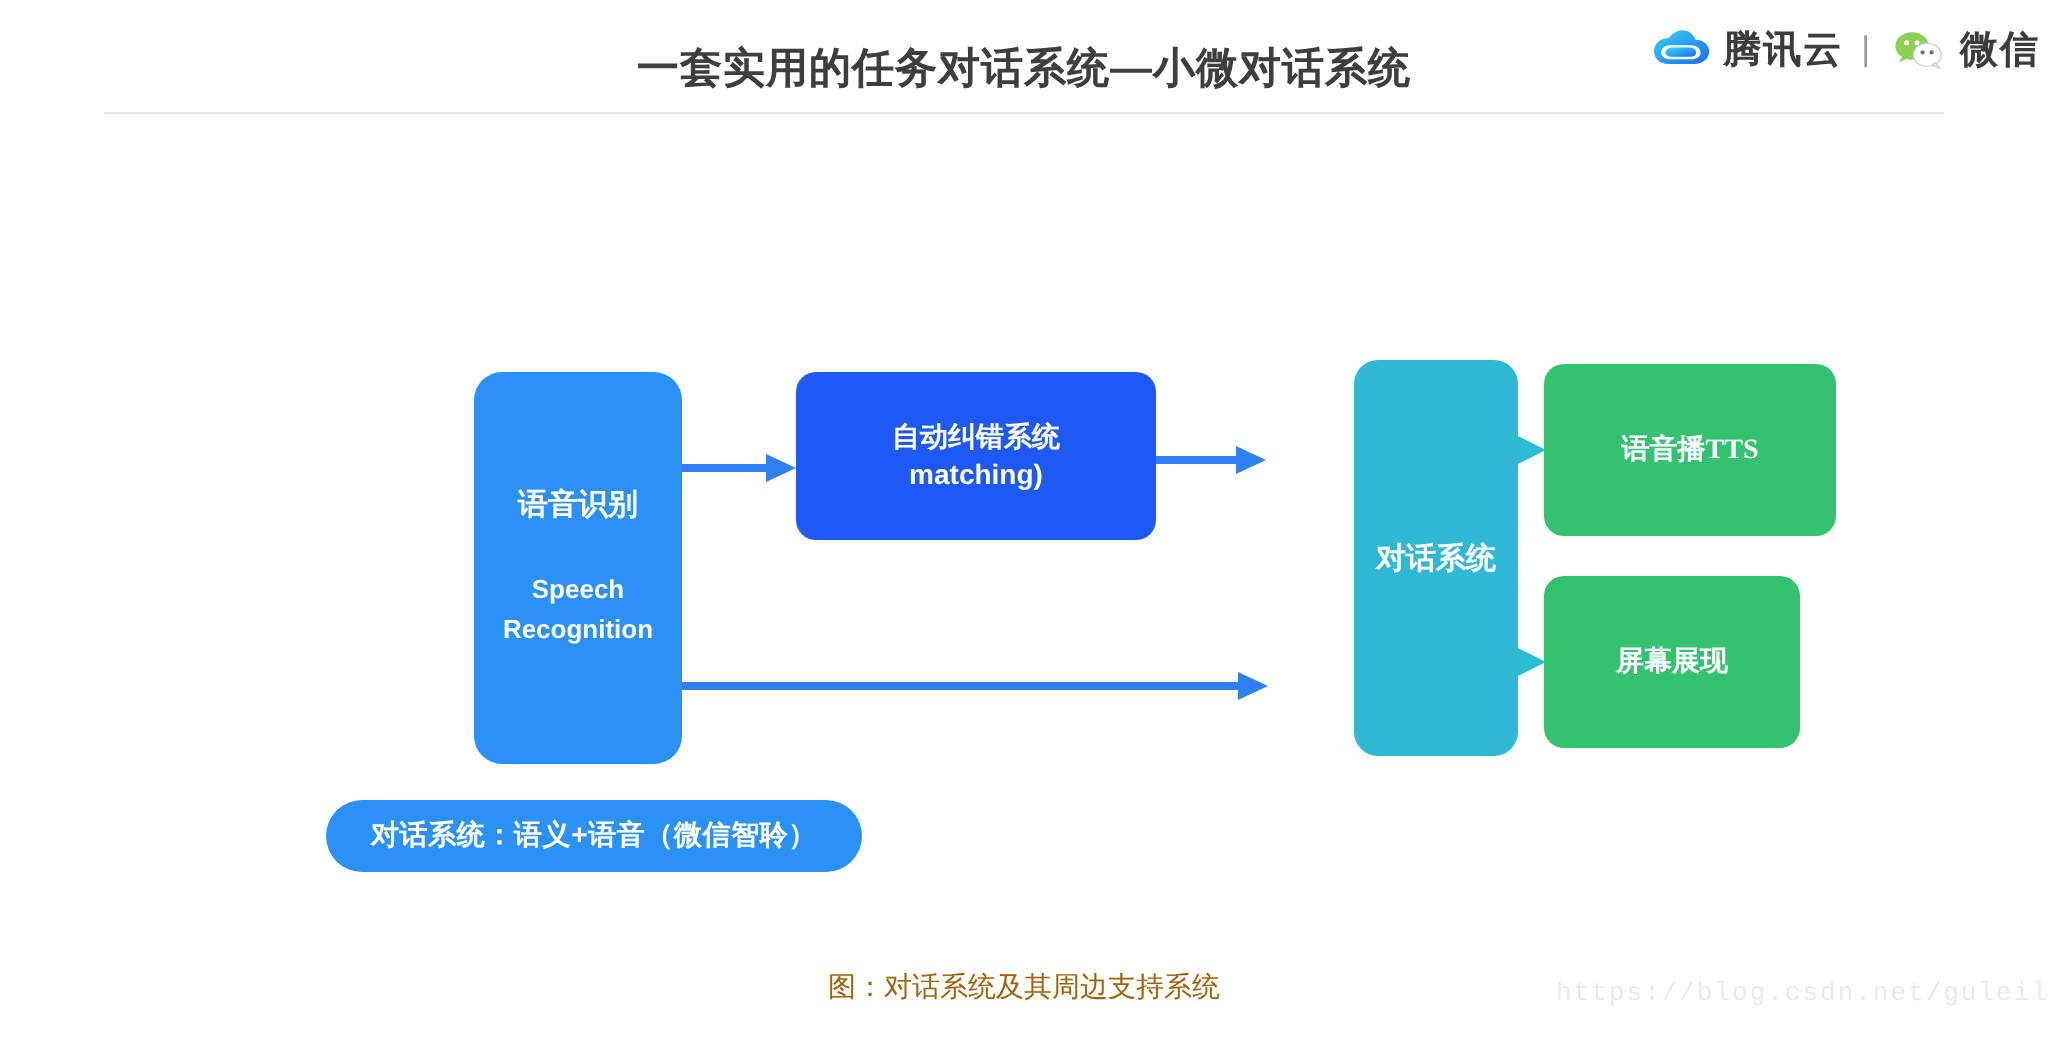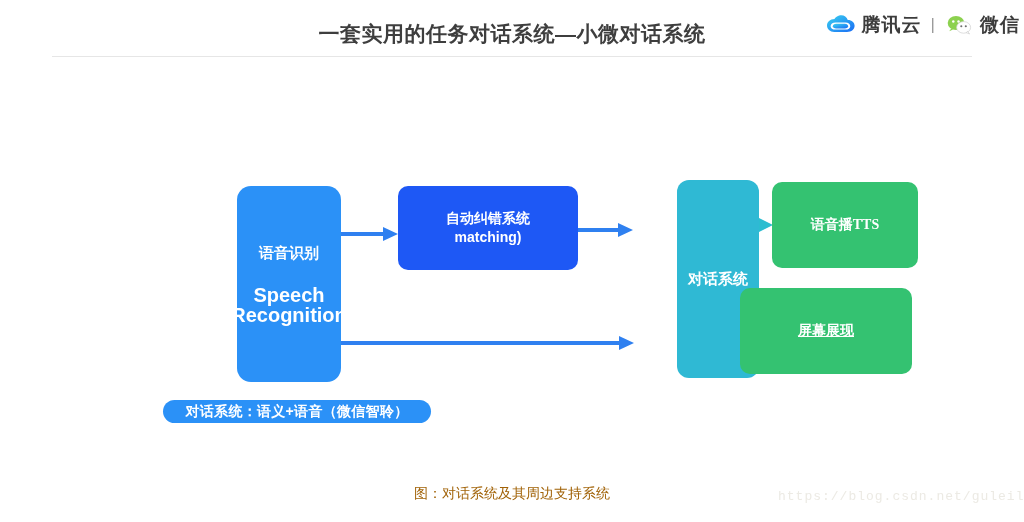--- a/index.html
+++ b/index.html
@@ -87,21 +87,21 @@
 
   #node-speech-recognition {
     left: 237px; top: 186px;
     width: 104px; height: 196px;
     background: #2b91f7;
     border-radius: 14px;
     font-size: 15px;
     line-height: 20px;
   }
   #node-speech-recognition .cn { margin-bottom: 22px; }
-  #node-speech-recognition .en { font-size: 20px; line-height: 20px; }
+  #node-speech-recognition .en { font-size: 13px; line-height: 20px; }
 
   #node-auto-correction {
     left: 398px; top: 186px;
     width: 180px; height: 84px;
     background: #1e58f5;
     border-radius: 10px;
     font-size: 14px;
     line-height: 19px;
   }
 
@@ -117,31 +117,30 @@
   #node-tts {
     left: 772px; top: 182px;
     width: 146px; height: 86px;
     background: #34c271;
     border-radius: 10px;
     font-size: 14px;
     font-family: Liberation Serif, serif;
   }
 
   #node-screen-display {
-    left: 740px; top: 288px;
-    width: 172px; height: 86px;
+    left: 772px; top: 288px;
+    width: 128px; height: 86px;
     background: #34c271;
     border-radius: 10px;
     font-size: 14px;
-    text-decoration: underline;
   }
 
   #node-bottom-label {
     left: 163px; top: 400px;
-    width: 268px; height: 23px;
+    width: 268px; height: 36px;
     background: #2b91f7;
     border-radius: 18px;
     font-size: 14px;
     letter-spacing: 0.3px;
   }
 
   
   .arrow {
     position: absolute;
   }

